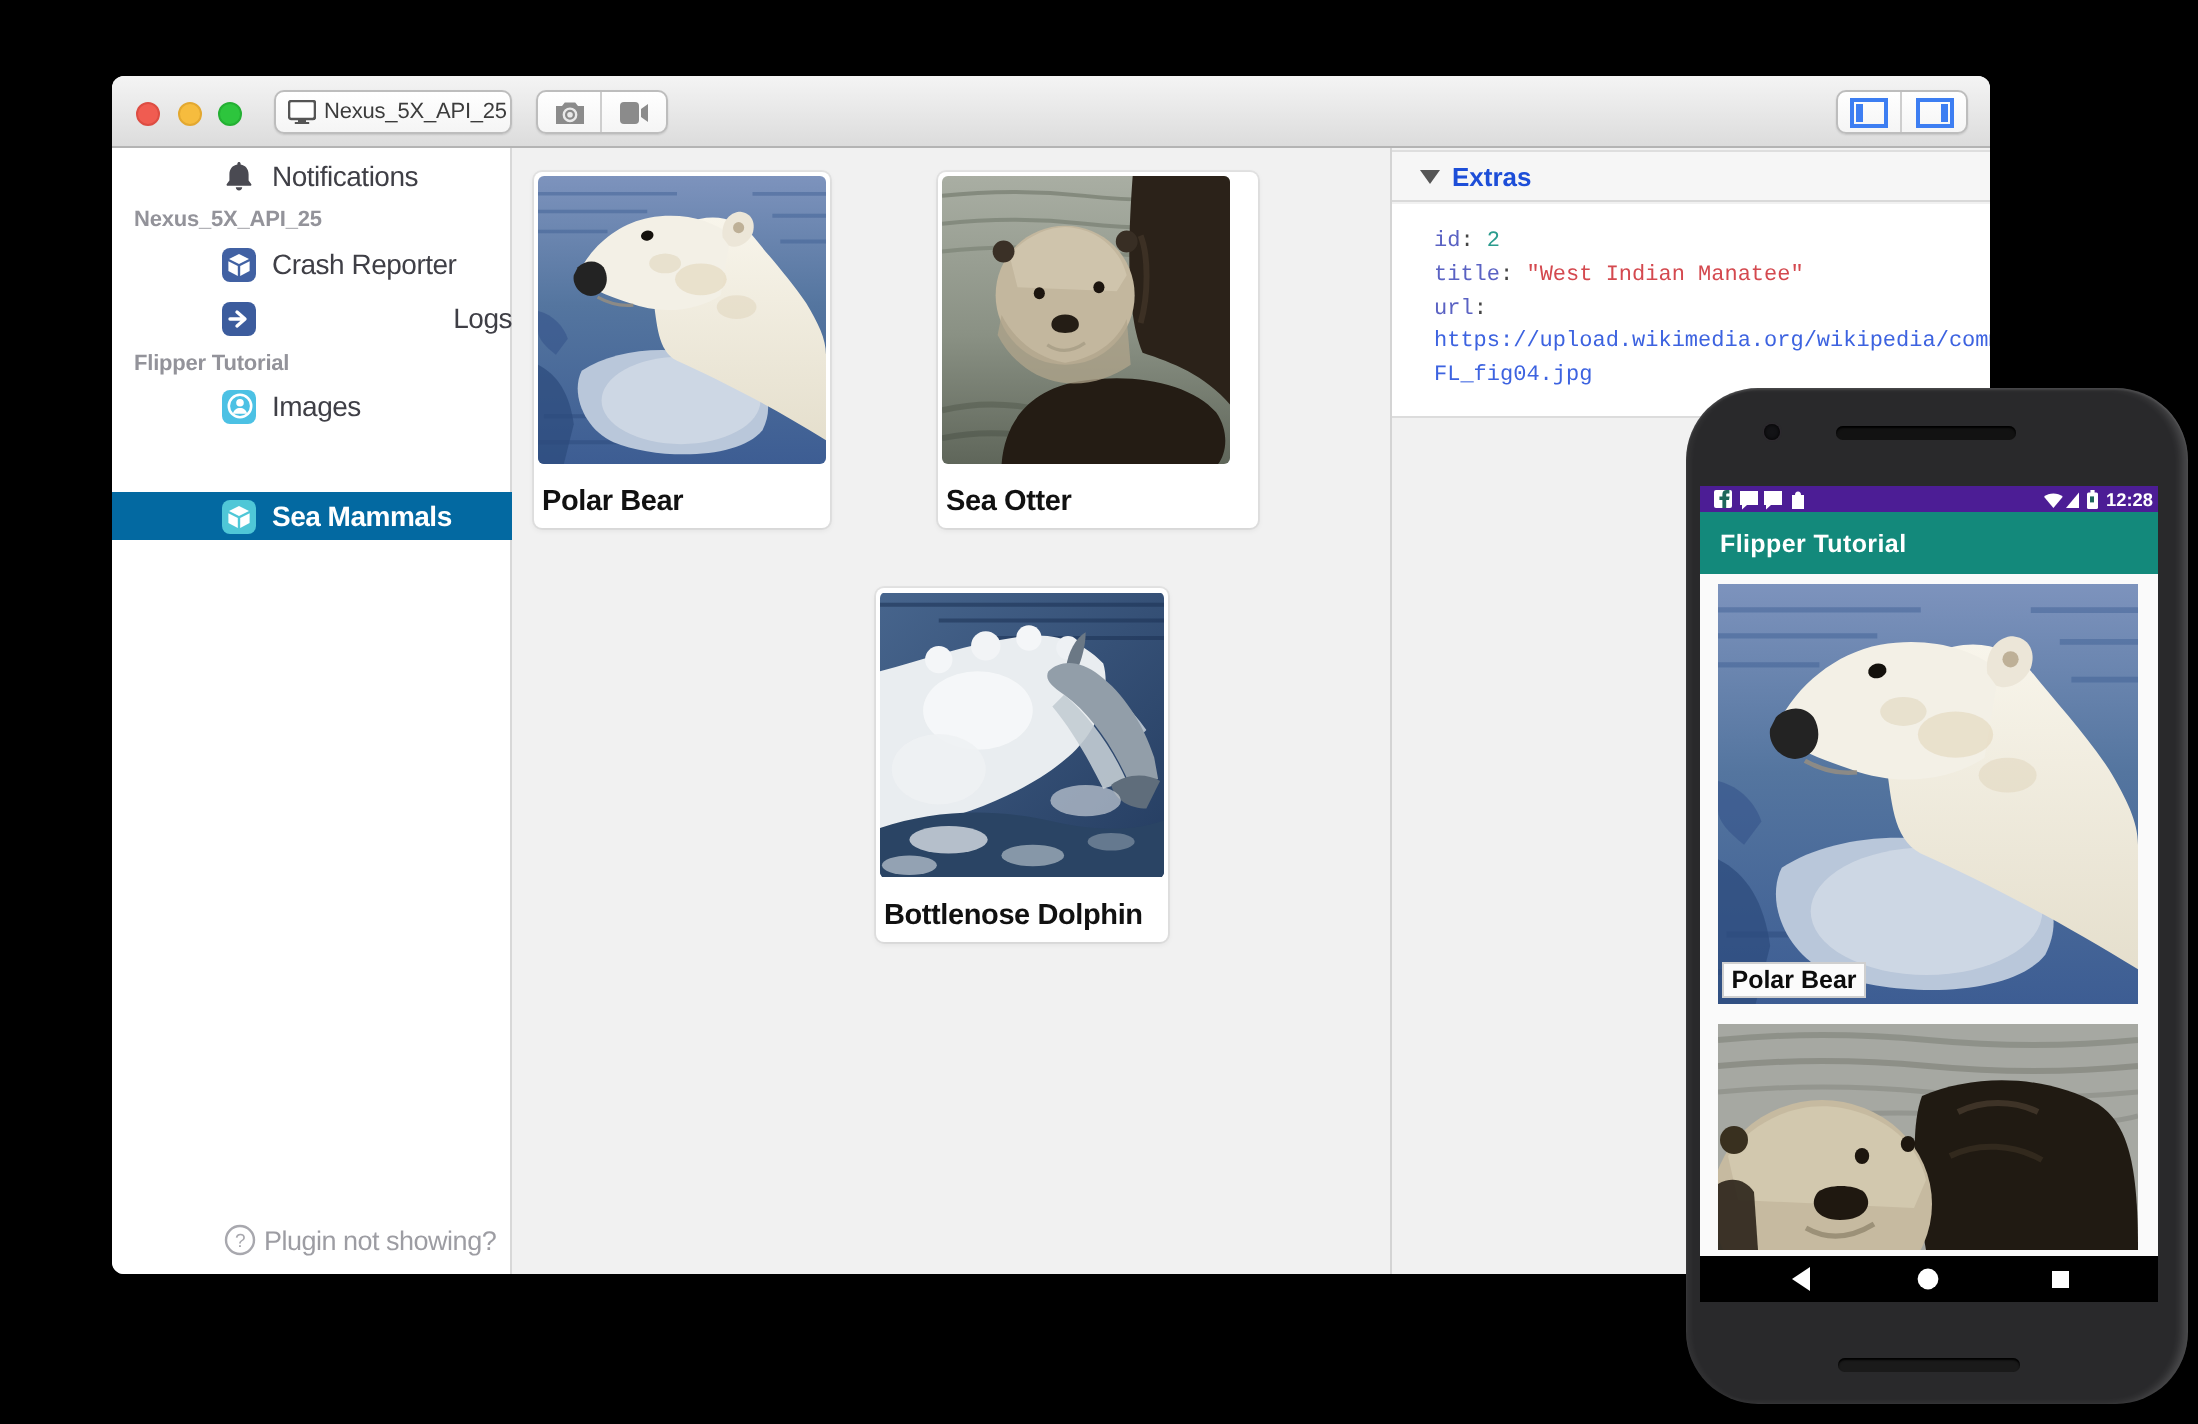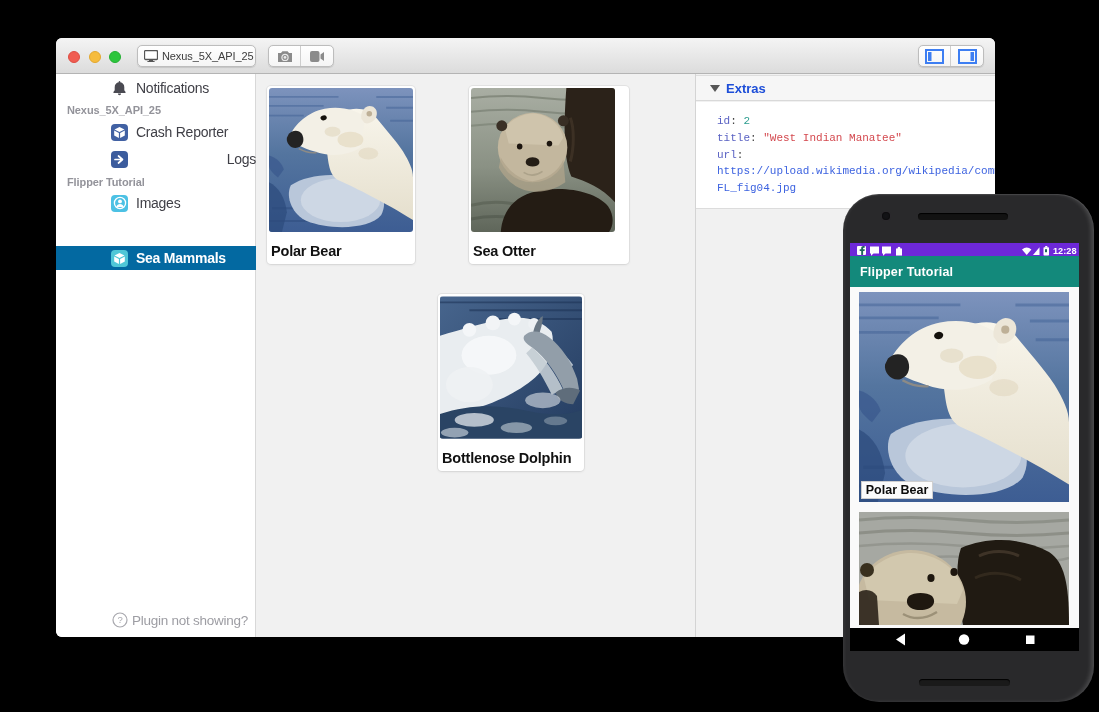--- a/index.html
+++ b/index.html
@@ -48,21 +48,21 @@
 .st { color:#d4494f; }
 .ur { color:#3d63e0; }
 .cl { color:#444; }
 
 
 #phone { position:absolute; left:843px; top:194px; width:251px; height:508px; background:#29292b; border-radius:36px; box-shadow:inset 0 1px 1px rgba(255,255,255,0.10), inset -4px 0 4px -1px rgba(255,255,255,0.16), inset 3px 0 3px -1px rgba(255,255,255,0.05); }
 #cam { position:absolute; left:39px; top:18px; width:8px; height:8px; border-radius:50%; background:#131316; box-shadow:inset 0 0 2px #000, 0 0 1px #3a2a3a; }
 #ear { position:absolute; left:75px; top:19px; width:90px; height:7px; border-radius:3.5px; background:#121212; box-shadow:inset 0 1px 1px #000; }
 #spk { position:absolute; left:76px; top:485px; width:91px; height:7px; border-radius:3.5px; background:#1a1a1a; box-shadow:inset 0 1px 1px #000; }
 #screen { position:absolute; left:7px; top:49px; width:229px; height:408px; background:#fff; overflow:hidden; }
-#sbar { position:absolute; left:0; top:0; width:229px; height:13px; background:#6d28d9; color:#fff; }
+#sbar { position:absolute; left:0; top:0; width:229px; height:13px; background:#4c1d95; color:#fff; }
 #abar { position:absolute; left:0; top:13px; width:229px; height:31px; background:#13897b; color:#fff; display:flex; align-items:center; }
 #abar span { margin-left:10px; font-size:12.5px; font-weight:bold; letter-spacing:0.2px; }
 #navbar { position:absolute; left:0; top:385px; width:229px; height:23px; background:#000; }
 #pimg1 { position:absolute; left:9px; top:49px; width:210px; height:210px; }
 #plabel { position:absolute; left:11px; top:238px; width:72px; height:18px; background:#fbfbfb; border:1px solid #cfcfcf; font-size:12.5px; font-weight:bold; color:#0c0c0c; display:flex; align-items:center; justify-content:center; }
 #pimg2 { position:absolute; left:9px; top:269px; width:210px; height:113px; }
 </style>
 </head>
 <body>
 

